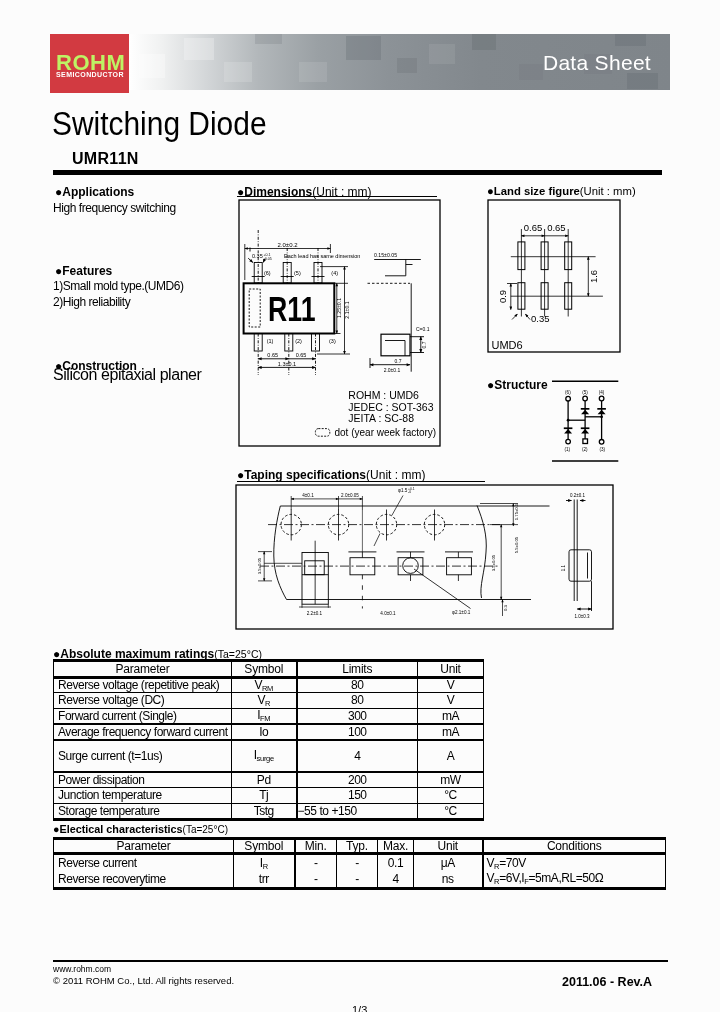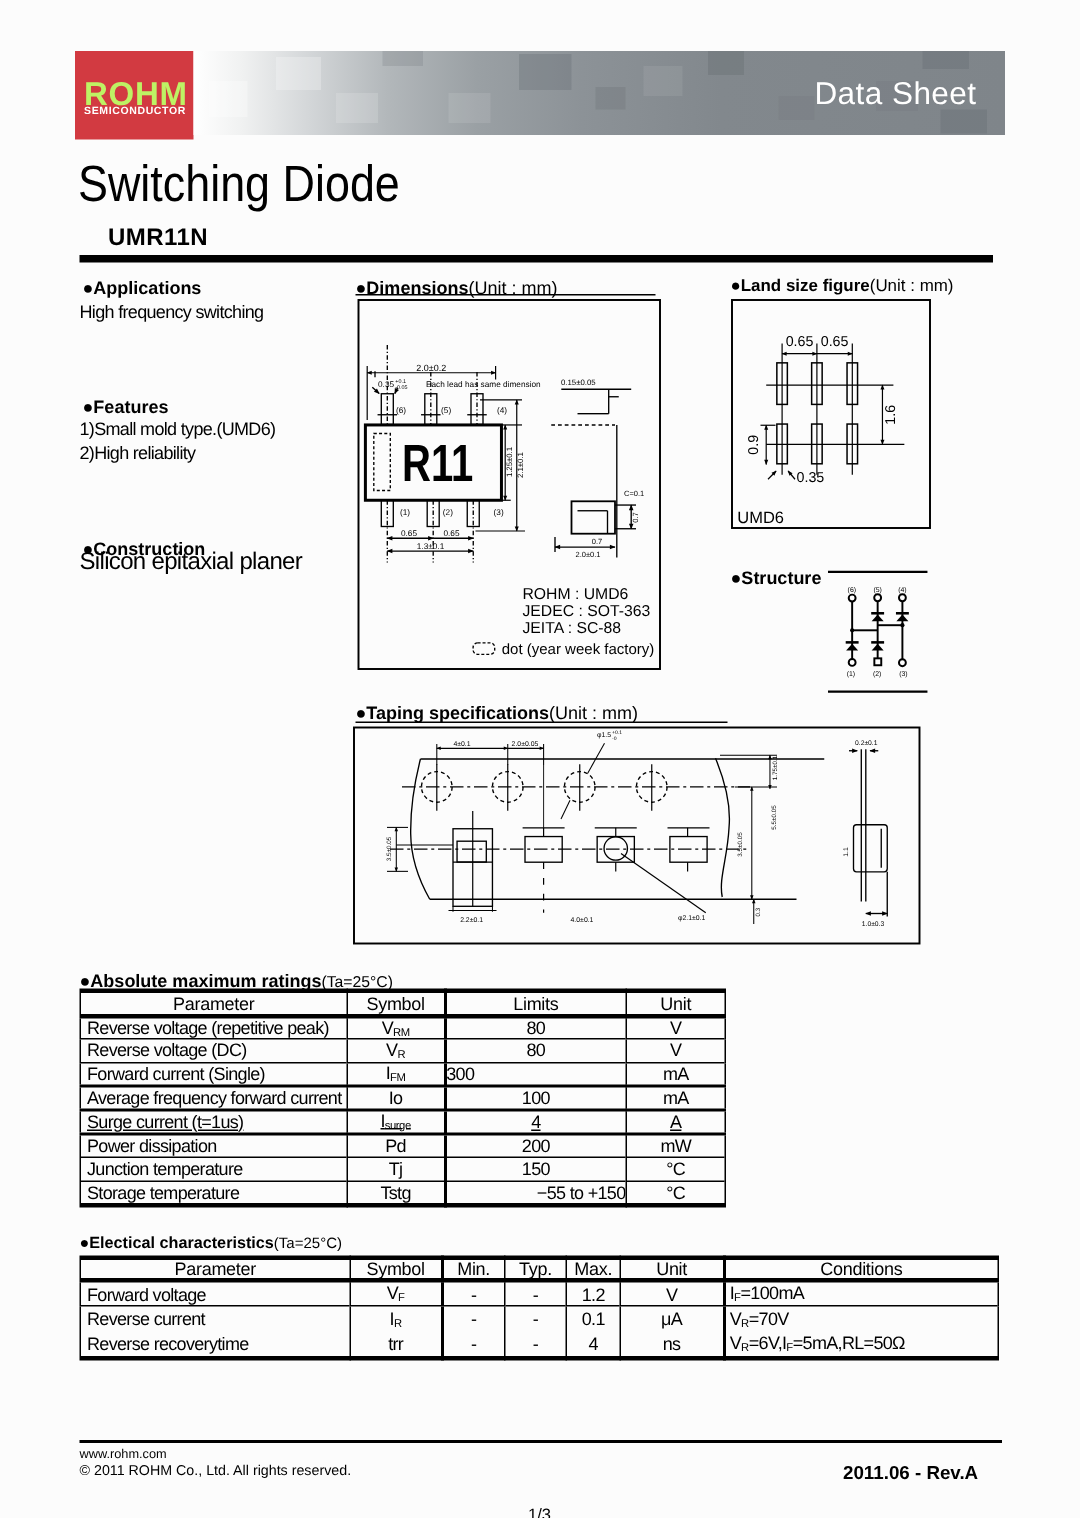--- a/index.html
+++ b/index.html
@@ -411,51 +411,51 @@
 </tr>
 <tr style="height:15.5px;border-top:1px solid #000;">
   <td style="border-left:1.5px solid #000;padding-left:4px;">Reverse voltage (DC)</td>
   <td style="text-align:center;border-left:1px solid #000;">V<sub>R</sub></td>
   <td style="text-align:center;border-left:2px solid #000;">80</td>
   <td style="text-align:center;border-left:1px solid #000;border-right:1.5px solid #000;">V</td>
 </tr>
 <tr style="height:15.5px;border-top:1px solid #000;">
   <td style="border-left:1.5px solid #000;padding-left:4px;">Forward current (Single)</td>
   <td style="text-align:center;border-left:1px solid #000;">I<sub>FM</sub></td>
-  <td style="border-left:2px solid #000;">300</td>
+  <td style="text-align:center;border-left:2px solid #000;">300</td>
   <td style="text-align:center;border-left:1px solid #000;border-right:1.5px solid #000;">mA</td>
 </tr>
 <tr style="height:16px;border-top:2.5px solid #000;border-bottom:2.5px solid #000;">
   <td style="border-left:1.5px solid #000;padding-left:4px;">Average frequency forward current</td>
   <td style="text-align:center;border-left:1px solid #000;">Io</td>
   <td style="text-align:center;border-left:2px solid #000;">100</td>
   <td style="text-align:center;border-left:1px solid #000;border-right:1.5px solid #000;">mA</td>
 </tr>
-<tr style="height:16px;border-bottom:2.5px solid #000;text-decoration:underline;">
+<tr style="height:32px;border-bottom:2.5px solid #000;">
   <td style="border-left:1.5px solid #000;padding-left:4px;">Surge current (t=1us)</td>
   <td style="text-align:center;border-left:1px solid #000;">I<sub>surge</sub></td>
   <td style="text-align:center;border-left:2px solid #000;">4</td>
   <td style="text-align:center;border-left:1px solid #000;border-right:1.5px solid #000;">A</td>
 </tr>
 <tr style="height:15.5px;">
   <td style="border-left:1.5px solid #000;padding-left:4px;">Power dissipation</td>
   <td style="text-align:center;border-left:1px solid #000;">Pd</td>
   <td style="text-align:center;border-left:2px solid #000;">200</td>
   <td style="text-align:center;border-left:1px solid #000;border-right:1.5px solid #000;">mW</td>
 </tr>
 <tr style="height:16px;border-top:1px solid #000;">
   <td style="border-left:1.5px solid #000;padding-left:4px;">Junction temperature</td>
   <td style="text-align:center;border-left:1px solid #000;">Tj</td>
   <td style="text-align:center;border-left:2px solid #000;">150</td>
   <td style="text-align:center;border-left:1px solid #000;border-right:1.5px solid #000;">°C</td>
 </tr>
 <tr style="height:16px;border-top:1px solid #000;border-bottom:3px solid #000;">
   <td style="border-left:1.5px solid #000;padding-left:4px;">Storage temperature</td>
   <td style="text-align:center;border-left:1px solid #000;">Tstg</td>
-  <td style="text-align:right;border-left:2px solid #000;">−55 to +150</td>
+  <td style="text-align:left;border-left:2px solid #000;">−55 to +150</td>
   <td style="text-align:center;border-left:1px solid #000;border-right:1.5px solid #000;">°C</td>
 </tr>
 </tbody>
     </table>
 </div>
 
 <div class="abs" style="left:53px;top:823px;font-size:10.8px;"><span class="b">●Electical characteristics</span><span style="font-size:10px;">(Ta=25°C)</span></div>
 
 <div class="abs" style="left:53px;top:837px;">
 <table style="width:612px;">
@@ -471,29 +471,20 @@
 <tbody>
         <tr class="hdr" style="height:15px;border-top:3px solid #000;border-bottom:3px solid #000;">
   <td style="text-align:center;border-left:1.5px solid #000;">Parameter</td>
   <td style="text-align:center;border-left:1px solid #000;">Symbol</td>
   <td style="text-align:center;border-left:2px solid #000;">Min.</td>
   <td style="text-align:center;border-left:1px solid #000;">Typ.</td>
   <td style="text-align:center;border-left:1px solid #000;">Max.</td>
   <td style="text-align:center;border-left:1px solid #000;">Unit</td>
   <td style="text-align:center;border-left:2px solid #000;border-right:1.5px solid #000;">Conditions</td>
 </tr>
-<tr style="height:17px;">
-  <td style="border-left:1.5px solid #000;padding-left:4px;">Forward voltage</td>
-  <td style="text-align:center;border-left:1px solid #000;">V<sub>F</sub></td>
-  <td style="text-align:center;border-left:2px solid #000;">-</td>
-  <td style="text-align:center;border-left:1px solid #000;">-</td>
-  <td style="text-align:center;border-left:1px solid #000;">1.2</td>
-  <td style="text-align:center;border-left:1px solid #000;">V</td>
-  <td style="border-left:2px solid #000;border-right:1.5px solid #000;padding-left:3px;">I<sub>F</sub>=100mA</td>
-</tr>
 <tr style="height:17px;border-top:1px solid #000;margin-top:24px;">
   <td style="border-left:1.5px solid #000;padding-left:4px;">Reverse current</td>
   <td style="text-align:center;border-left:1px solid #000;">I<sub>R</sub></td>
   <td style="text-align:center;border-left:2px solid #000;">-</td>
   <td style="text-align:center;border-left:1px solid #000;">-</td>
   <td style="text-align:center;border-left:1px solid #000;">0.1</td>
   <td style="text-align:center;border-left:1px solid #000;">μA</td>
   <td style="border-left:2px solid #000;border-right:1.5px solid #000;padding-left:3px;">V<sub>R</sub>=70V</td>
 </tr>
 <tr style="height:17.5px;border-bottom:3px solid #000;">

